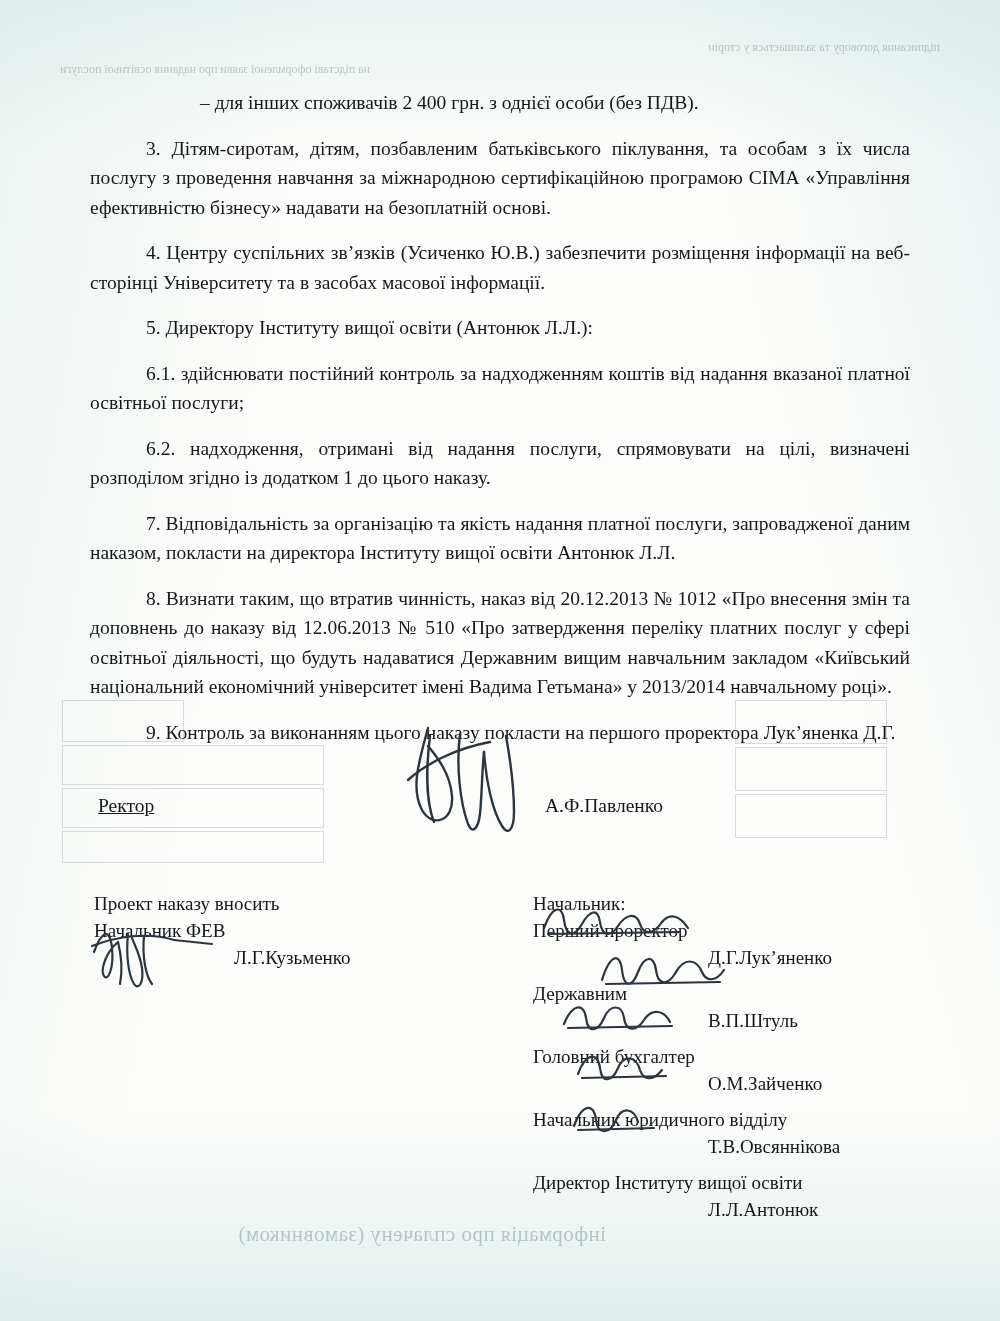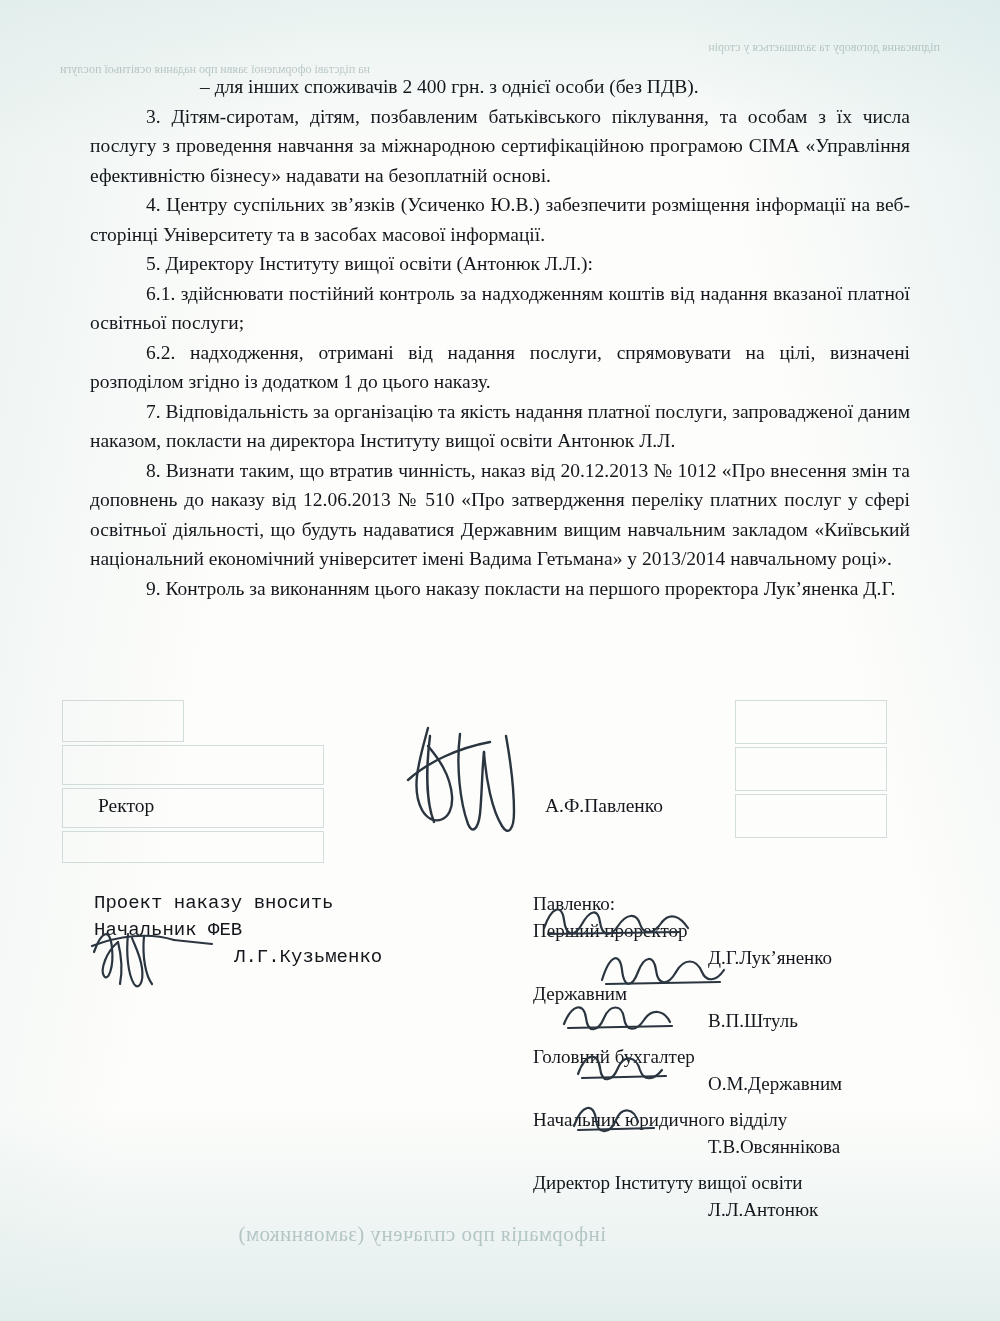--- a/index.html
+++ b/index.html
@@ -42,21 +42,21 @@
     border: 1px solid rgba(120,150,152,0.30);
     pointer-events: none;
   }
   .content {
     position: absolute;
     left: 90px;
     top: 72px;
     width: 820px;
   }
   p.para {
-    margin: 0 0 0 0;
+    margin: 16px 0 0 0;
     font-size: 19.5px;
     line-height: 29.5px;
     text-align: justify;
     text-justify: inter-word;
   }
   .indent-num {
     text-indent: 56px;
   }
   .dash-line {
     text-indent: 110px;
@@ -69,40 +69,40 @@
   }
   .rector-row {
     position: relative;
     height: 40px;
     font-size: 19.5px;
   }
   .rector-label {
     position: absolute;
     left: 8px;
     top: 0;
+    text-decoration: underline;
   }
   .rector-name {
     position: absolute;
     left: 455px;
     top: 0;
   }
   .footer-cols {
     position: absolute;
     left: 90px;
     top: 890px;
     width: 840px;
     font-size: 19px;
     line-height: 27px;
   }
   .col-left {
     position: absolute;
     left: 4px;
     top: 0;
     width: 400px;
-    font-family: Liberation Mono, monospace;
   }
   .col-right {
     position: absolute;
     left: 443px;
     top: 0;
     width: 400px;
   }
   .sig-line {
     position: relative;
     height: 36px;
@@ -191,35 +191,35 @@
 
     <div class="col-left">
       <span class="role">Проект наказу вносить</span>
       <span class="role">Начальник ФЕВ</span>
       <div class="sig-line">
         <span class="nm">Л.Г.Кузьменко</span>
       </div>
     </div>
 
     <div class="col-right">
-      <span class="role">Павленко:</span>
+      <span class="role">Начальник:</span>
 
       <span class="role">Перший проректор</span>
       <div class="sig-line">
         <span class="nm">Д.Г.Лук’яненко</span>
       </div>
 
       <span class="role">Державним</span>
       <div class="sig-line">
         <span class="nm">В.П.Штуль</span>
       </div>
 
       <span class="role">Головний бухгалтер</span>
       <div class="sig-line">
-        <span class="nm">О.М.Державним</span>
+        <span class="nm">О.М.Зайченко</span>
       </div>
 
       <span class="role">Начальник юридичного відділу</span>
       <div class="sig-line">
         <span class="nm">Т.В.Овсяннікова</span>
       </div>
 
       <span class="role">Директор Інституту вищої освіти</span>
       <div class="sig-line">
         <span class="nm">Л.Л.Антонюк</span>

